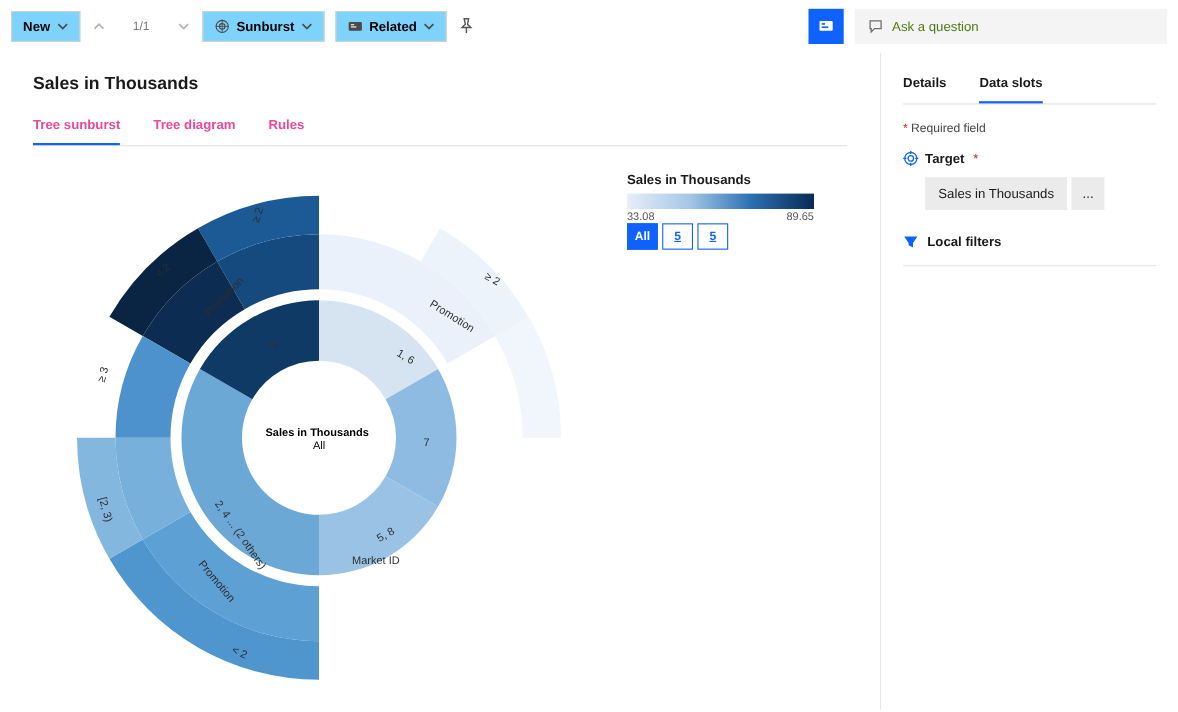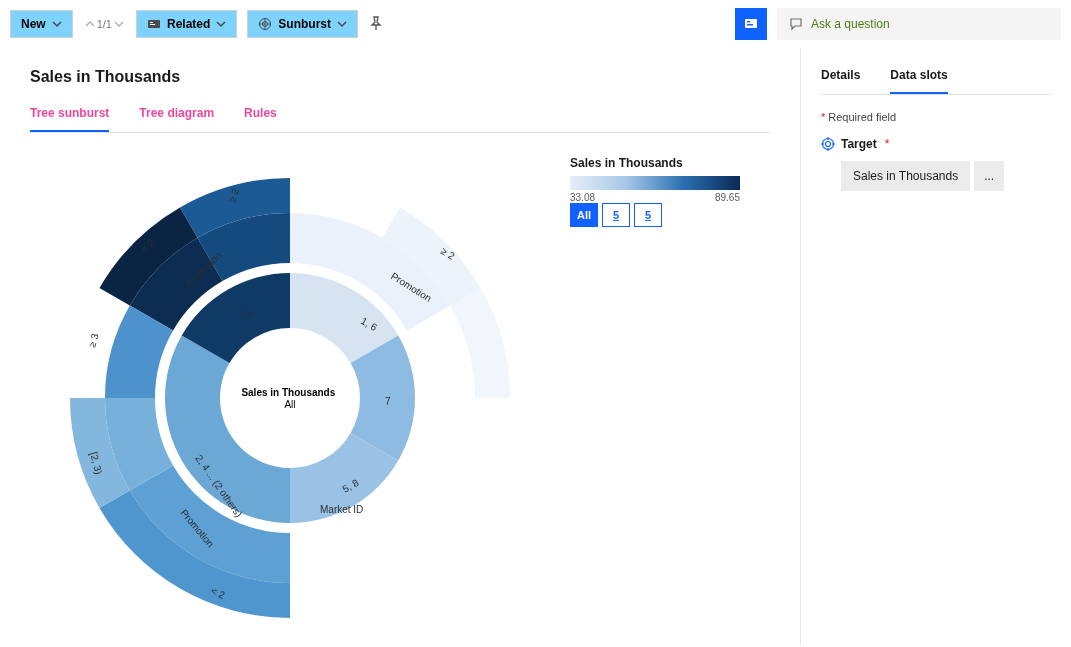--- a/index.html
+++ b/index.html
@@ -29,21 +29,21 @@
     padding: 6px 10px;
     background: #7dd3fc;
     font-size: 12px;
     font-weight: 600;
     cursor: pointer;
   }
   .btn svg { display:block; }
   .pager {
     display:flex;
     align-items:center;
-    gap:0;
+    gap:24px;
     font-size:11px;
     color:#7a7a7a;
   }
   .pager .chev {
     width:14px;height:14px;display:flex;align-items:center;justify-content:center;
     cursor:pointer;
   }
   .pin { width:16px;height:16px;cursor:pointer;color:#555; }
   .spacer { flex:1; }
   .primary-square {
@@ -181,37 +181,37 @@
     <span>1/1</span>
     <span class="chev">
       <svg width="10" height="10" viewBox="0 0 10 10">
           <path d="M1 3l4 4 4-4" fill="none" stroke="#b0b0b0" stroke-width="1.5"></path>
         </svg>
     </span>
   </div>
 
   <button class="btn">
     <svg width="14" height="14" viewBox="0 0 14 14">
+      <circle cx="7" cy="7" r="5.5" fill="none" stroke="#4a4a4a" stroke-width="1"></circle>
+      <circle cx="7" cy="7" r="2.5" fill="none" stroke="#4a4a4a" stroke-width="1"></circle>
+      <path d="M7 1v12 M1 7h12" stroke="#4a4a4a" stroke-width="0.8"></path>
+    </svg>
+    <span>Sunburst</span>
+    <svg width="10" height="10" viewBox="0 0 10 10">
+        <path d="M1 3l4 4 4-4" fill="none" stroke="#4a4a4a" stroke-width="1.5"></path>
+      </svg>
+  </button>
+
+  <button class="btn">
+    <svg width="14" height="14" viewBox="0 0 14 14">
       <rect x="1" y="3" width="12" height="8" rx="1" fill="#4a4a4a"></rect>
       <rect x="3" y="5" width="3" height="1" fill="#fff"></rect>
       <rect x="3" y="7" width="5" height="1" fill="#fff"></rect>
     </svg>
     <span>Related</span>
-    <svg width="10" height="10" viewBox="0 0 10 10">
-        <path d="M1 3l4 4 4-4" fill="none" stroke="#4a4a4a" stroke-width="1.5"></path>
-      </svg>
-  </button>
-
-  <button class="btn">
-    <svg width="14" height="14" viewBox="0 0 14 14">
-      <circle cx="7" cy="7" r="5.5" fill="none" stroke="#4a4a4a" stroke-width="1"></circle>
-      <circle cx="7" cy="7" r="2.5" fill="none" stroke="#4a4a4a" stroke-width="1"></circle>
-      <path d="M7 1v12 M1 7h12" stroke="#4a4a4a" stroke-width="0.8"></path>
-    </svg>
-    <span>Sunburst</span>
     <svg width="10" height="10" viewBox="0 0 10 10">
         <path d="M1 3l4 4 4-4" fill="none" stroke="#4a4a4a" stroke-width="1.5"></path>
       </svg>
   </button>
 
   <span class="pin">
     <svg width="16" height="16" viewBox="0 0 16 16">
       <path d="M6 1h4l-1 5 3 3H4l3-3L6 1z M8 9v5" fill="none" stroke="#555" stroke-width="1.3"></path>
     </svg>
   </span>
@@ -346,15 +346,21 @@
         <path d="M7 0v3M7 11v3M0 7h3M11 7h3" stroke="#0f62fe" stroke-width="1.2"></path>
       </svg>
       <span>Target</span>
       <span class="ast">*</span>
     </div>
     <div class="slot-chip">
       <div class="chip">Sales in Thousands</div>
       <div class="chip-more">...</div>
     </div>
 
+    <div class="lf-hdr">
+      <svg width="14" height="14" viewBox="0 0 14 14">
+        <path d="M1 2h12L9 8v4l-4-2V8L1 2z" fill="#0f62fe"></path>
+      </svg>
+      <span>Local filters</span>
+    </div>
 
   </div>
 </div>
 
 </body></html>

